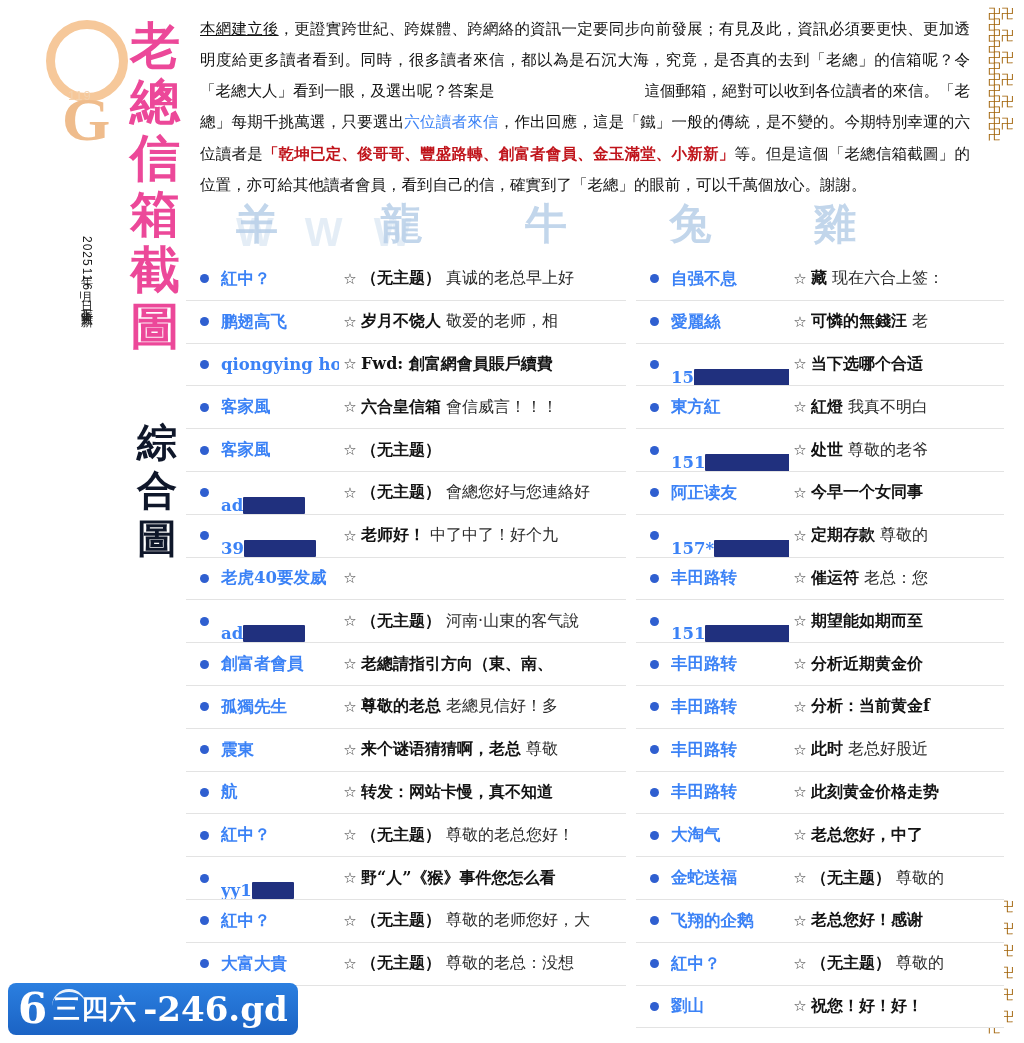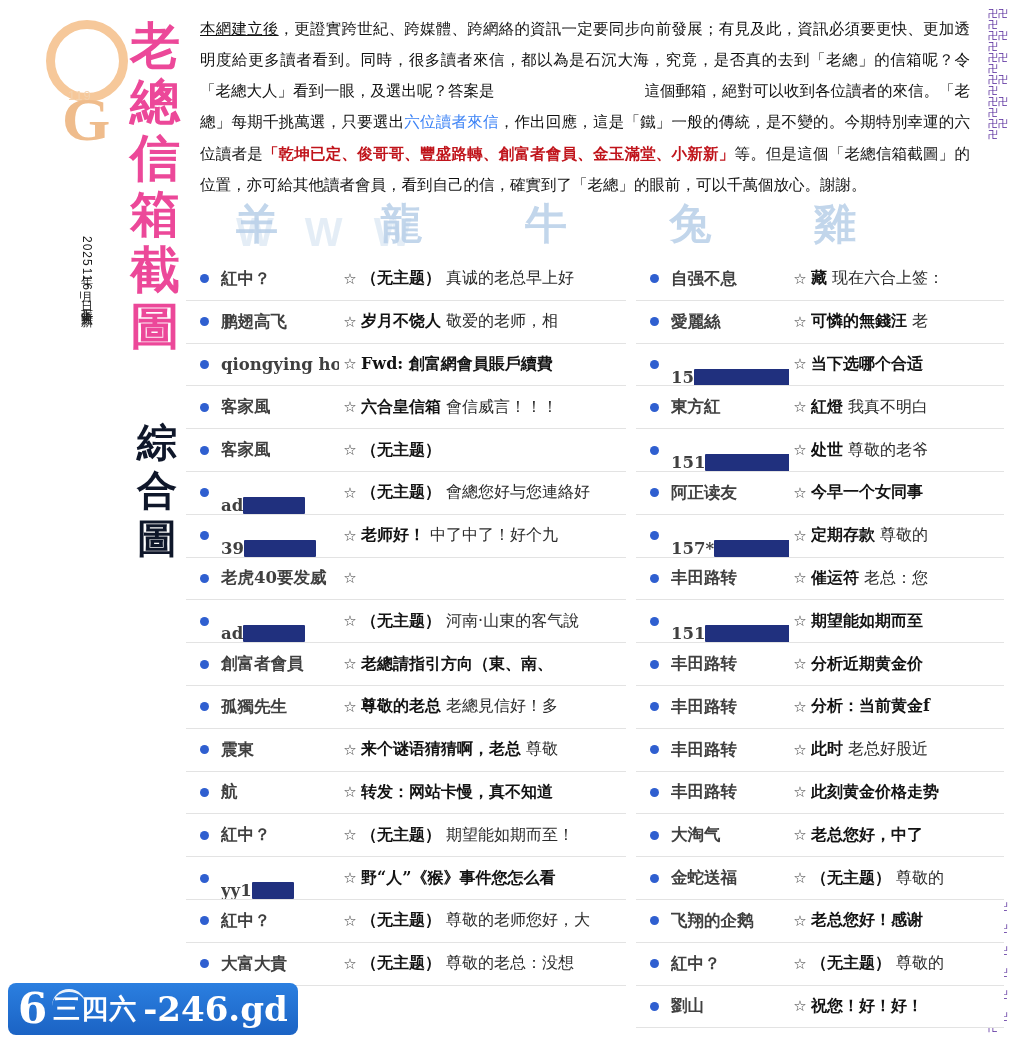--- a/index.html
+++ b/index.html
@@ -7,22 +7,22 @@
     width:1024px;height:1043px;
     background:#ffffff;
     font-family:"Liberation Sans", sans-serif;
     position:relative;
     overflow:hidden;
   }
   
   .corner-orn{
     position:absolute;
     width:26px;
-    color:#4c1d95;
-    font-size:10px;
+    color:#a16207;
+    font-size:13px;
     line-height:11px;
     letter-spacing:0px;
     word-break:break-all;
     user-select:none;
   }
   .corner-tr{ top:8px; right:10px; height:90px;}
   .corner-br{ bottom:52px; right:10px; height:90px;}
   .orn-row{display:block;}
 
   
@@ -140,21 +140,21 @@
   .dot{
     flex:0 0 auto;
     width:9px;height:9px;border-radius:50%;
     background:#2f5fd0;
     margin:0 12px 0 14px;
   }
   .sender{
     flex:0 0 auto;
     width:118px;
     font-family:"DejaVu Serif", serif;
-    font-size:16.5px;font-weight:bold;color:#404040;
+    font-size:16.5px;font-weight:bold;color:#3b82f6;
     overflow:hidden;
   }
   .sender.masked{ position:relative;margin-top:25px;}
   .mask{
     display:inline-block;
     background:#20307e;
     height:17px;
     vertical-align:-3px;
     border-radius:1px;
   }
@@ -325,21 +325,21 @@
     <div class="mail-row">
       <span class="dot"></span>
       <span class="sender">航</span>
       <span class="star">☆</span>
       <span class="subject"><span class="notopic">转发：网站卡慢，真不知道</span></span>
     </div>
     <div class="mail-row">
       <span class="dot"></span>
       <span class="sender">紅中？</span>
       <span class="star">☆</span>
-      <span class="subject"><span class="notopic">（无主题）</span><span class="body"> 期望能如期而至！</span></span>
+      <span class="subject"><span class="notopic">（无主题）</span><span class="body"> 尊敬的老总您好！</span></span>
     </div>
     <div class="mail-row">
       <span class="dot"></span>
       <span class="sender masked">yy1<span class="mask" style="width: 42px;"></span></span>
       <span class="star">☆</span>
       <span class="subject"><span class="notopic">野“人”《猴》事件您怎么看</span></span>
     </div>
     <div class="mail-row">
       <span class="dot"></span>
       <span class="sender">紅中？</span>

